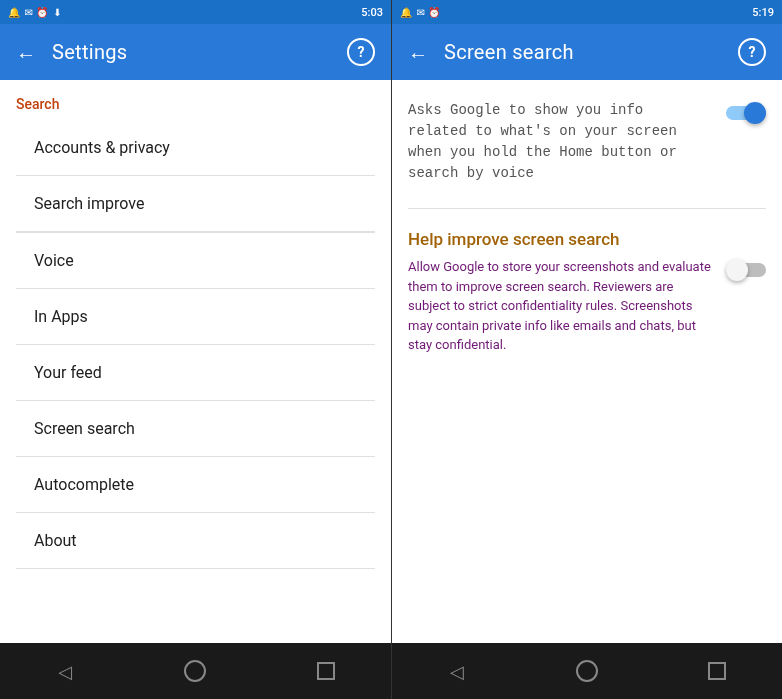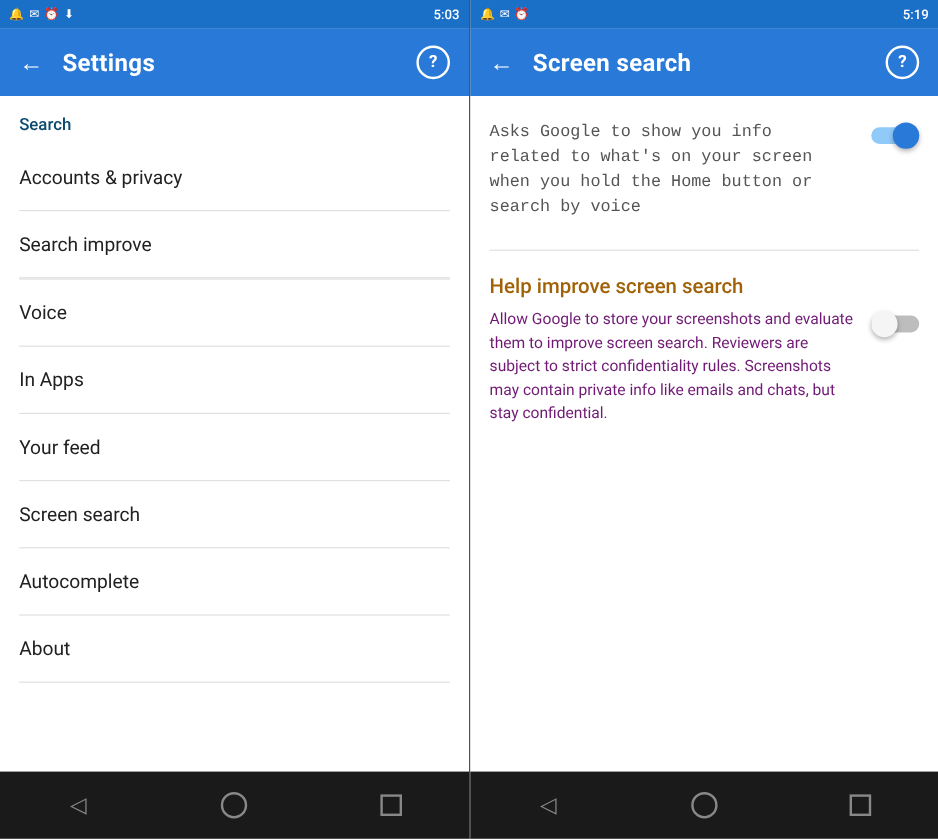--- a/index.html
+++ b/index.html
@@ -66,21 +66,21 @@
 
     .app-bar-back {
       font-size: 20px;
       margin-right: 16px;
       cursor: pointer;
     }
 
     .app-bar-title {
       flex: 1;
       font-size: 20px;
-      font-weight: 700;
+      font-weight: 400;
       letter-spacing: 0.3px;
     }
 
     .app-bar-help {
       width: 28px;
       height: 28px;
       border-radius: 50%;
       border: 2px solid white;
       display: flex;
       align-items: center;
@@ -92,31 +92,32 @@
 
     
     .settings-list {
       flex: 1;
       background: #fff;
       overflow-y: auto;
     }
 
     .settings-section-header {
       padding: 16px 16px 8px 16px;
-      color: #0c4a6e;
+      color: #c2410c;
       font-size: 14px;
       font-weight: 500;
     }
 
     .settings-item {
       padding: 18px 16px;
       font-size: 16px;
       color: #212121;
       cursor: pointer;
       border-bottom: none;
+      margin-left: 18px;
     }
 
     
     .nav-bar {
       height: 56px;
       background: #1a1a1a;
       display: flex;
       align-items: center;
       justify-content: space-around;
     }

